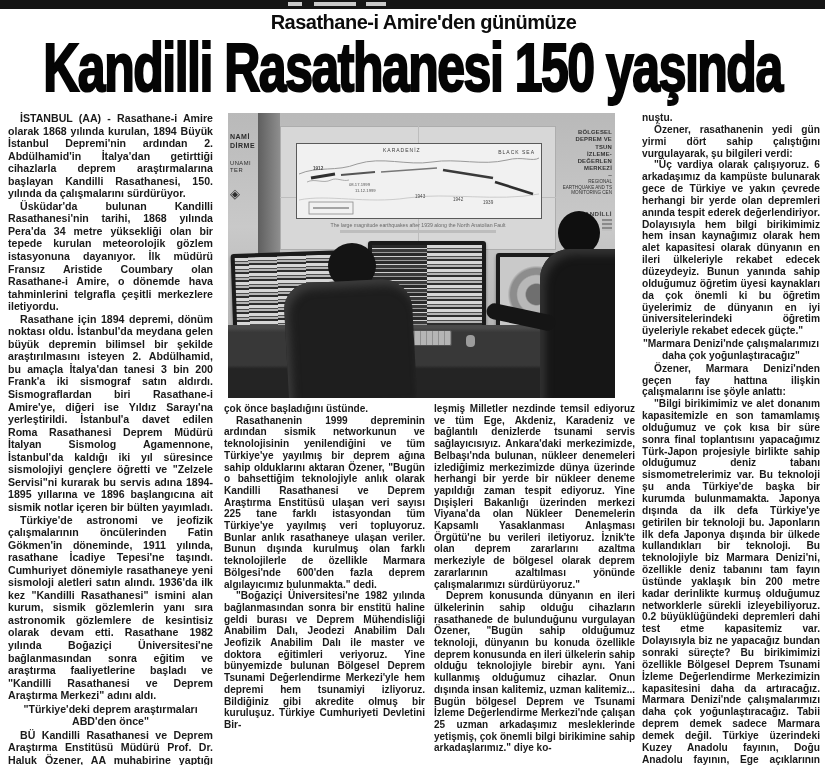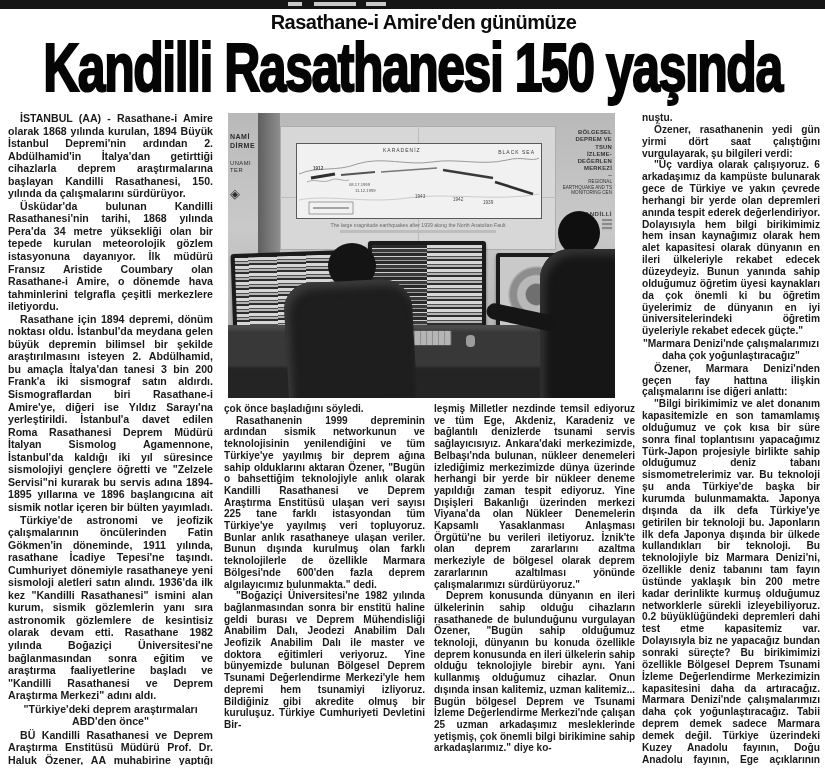--- a/index.html
+++ b/index.html
@@ -194,28 +194,28 @@
     <div class="torso"></div>
   </div>
   <div class="person p-right">
     <div class="head"></div>
     <div class="torso"></div>
     <div class="arm"></div>
   </div>
 </figure>
 
 <div class="abs col col2">
-    <p class="para no-indent">çok önce başladığını söyledi.</p>
+    <p class="para no-indent">çok önce başladığını üstünde.</p>
     <p class="para">Rasathanenin 1999 depreminin ardından sismik networkunun ve teknolojisinin yenilendiğini ve tüm Türkiye'ye yayılmış bir deprem ağına sahip olduklarını aktaran Özener, "Bugün o bahsettiğim teknolojiyle anlık olarak Kandilli Rasathanesi ve Deprem Araştırma Enstitüsü ulaşan veri sayısı 225 tane farklı istasyondan tüm Türkiye'ye yayılmış veri topluyoruz. Bunlar anlık rasathaneye ulaşan veriler. Bunun dışında kurulmuş olan farklı teknolojilerle de özellikle Marmara Bölgesi'nde 600'den fazla deprem algılayıcımız bulunmakta." dedi.</p>
     <p class="para">"Boğaziçi Üniversitesi'ne 1982 yılında bağlanmasından sonra bir enstitü haline geldi burası ve Deprem Mühendisliği Anabilim Dalı, Jeodezi Anabilim Dalı Jeofizik Anabilim Dalı ile master ve doktora eğitimleri veriyoruz. Yine bünyemizde bulunan Bölgesel Deprem Tsunami Değerlendirme Merkezi'yle hem depremi hem tsunamiyi izliyoruz. Bildiğiniz gibi akredite olmuş bir kuruluşuz. Türkiye Cumhuriyeti Devletini Bir-</p>
   </div>
 <div class="abs col col3">
     <p class="para no-indent">leşmiş Milletler nezdinde temsil ediyoruz ve tüm Ege, Akdeniz, Karadeniz ve bağlantılı denizlerde tsunami servis sağlayıcısıyız. Ankara'daki merkezimizde, Belbaşı'nda bulunan, nükleer denemeleri izlediğimiz merkezimizde dünya üzerinde herhangi bir yerde bir nükleer deneme yapıldığı zaman tespit ediyoruz. Yine Dışişleri Bakanlığı üzerinden merkezi Viyana'da olan Nükleer Denemelerin Kapsamlı Yasaklanması Anlaşması Örgütü'ne bu verileri iletiyoruz. İznik'te olan deprem zararlarını azaltma merkeziyle de bölgesel olarak deprem zararlarının azaltılması yönünde çalışmalarımızı sürdürüyoruz."</p>
     <p class="para">Deprem konusunda dünyanın en ileri ülkelerinin sahip olduğu cihazların rasathanede de bulunduğunu vurgulayan Özener, "Bugün sahip olduğumuz teknoloji, dünyanın bu konuda özellikle deprem konusunda en ileri ülkelerin sahip olduğu teknolojiyle birebir aynı. Yani kullanmış olduğumuz cihazlar. Onun dışında insan kalitemiz, uzman kalitemiz... Bugün bölgesel Deprem ve Tsunami İzleme Değerlendirme Merkezi'nde çalışan 25 uzman arkadaşımız mesleklerinde yetişmiş, çok önemli bilgi birikimine sahip arkadaşlarımız." diye ko-</p>
   </div>
 <div class="abs col col4">
     <p class="para no-indent">nuştu.</p>
-    <p class="para">Özener, rasathanenin yedi gün yirmi dört saat çalıştığını vurgulayarak, şu bilgileri verdi:</p>
+    <p class="para">Özener, rasathanenin yedi gün yirmi dört sahip çalıştığını vurgulayarak, şu bilgileri verdi:</p>
     <p class="para">"Üç vardiya olarak çalışıyoruz. 6 arkadaşımız da kampüste bulunarak gece de Türkiye ve yakın çevrede herhangi bir yerde olan depremleri anında tespit ederek değerlendiriyor. Dolayısıyla hem bilgi birikimimiz hem insan kaynağımız olarak hem alet kapasitesi olarak dünyanın en ileri ülkeleriyle rekabet edecek düzeydeyiz. Bunun yanında sahip olduğumuz öğretim üyesi kaynakları da çok önemli ki bu öğretim üyelerimiz de dünyanın en iyi üniversitelerindeki öğretim üyeleriyle rekabet edecek güçte."</p>
     <p class="subhead">"Marmara Denizi'nde çalışmalarımızı daha çok yoğunlaştıracağız"</p>
-    <p class="para">Özener, Marmara Denizi'nden geçen fay hattına ilişkin çalışmalarını ise diğeri anlattı:</p>
+    <p class="para">Özener, Marmara Denizi'nden geçen fay hattına ilişkin çalışmalarını ise şöyle anlattı:</p>
     <p class="para">"Bilgi birikimimiz ve alet donanım kapasitemizle en son tamamlamış olduğumuz ve çok kısa bir süre sonra final toplantısını yapacağımız Türk-Japon projesiyle birlikte sahip olduğumuz deniz tabanı sismometrelerimiz var. Bu teknoloji şu anda Türkiye'de başka bir kurumda bulunmamakta. Japonya dışında da ilk defa Türkiye'ye getirilen bir teknoloji bu. Japonların ilk defa Japonya dışında bir ülkede kullandıkları bir teknoloji. Bu teknolojiyle biz Marmara Denizi'ni, özellikle deniz tabanını tam fayın üstünde yaklaşık bin 200 metre kadar derinlikte kurmuş olduğumuz networklerle sürekli izleyebiliyoruz. 0.2 büyüklüğündeki depremleri dahi test etme kapasitemiz var. Dolayısıyla biz ne yapacağız bundan sonraki süreçte? Bu birikimimizi özellikle Bölgesel Deprem Tsunami İzleme Değerlendirme Merkezimizin kapasitesini daha da artıracağız. Marmara Denizi'nde çalışmalarımızı daha çok yoğunlaştıracağız. Tabii deprem demek sadece Marmara demek değil. Türkiye üzerindeki Kuzey Anadolu fayının, Doğu Anadolu fayının, Ege açıklarının bütün sismik tehlikelerin olduğu bölgelerdeki networkumuzu hem enine hem dikine geliştirme çabamızı sürdüreceğiz."</p>
   </div>
 
 </body></html>

